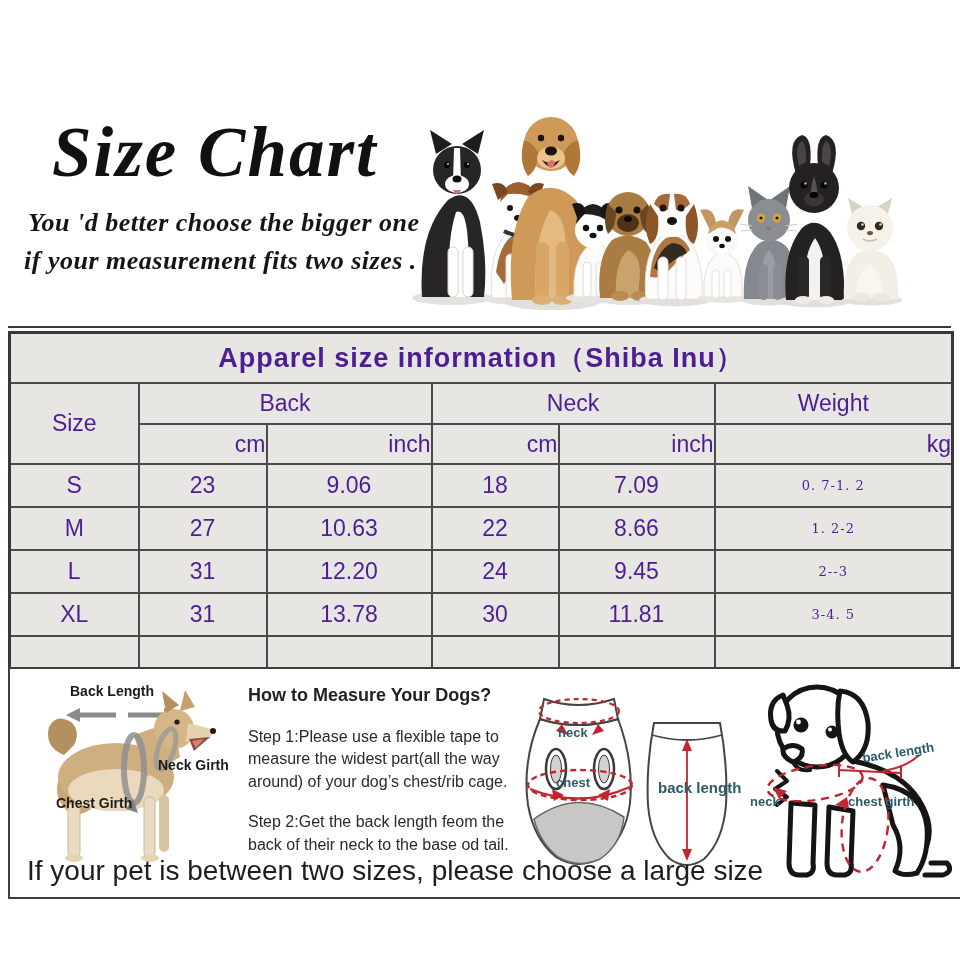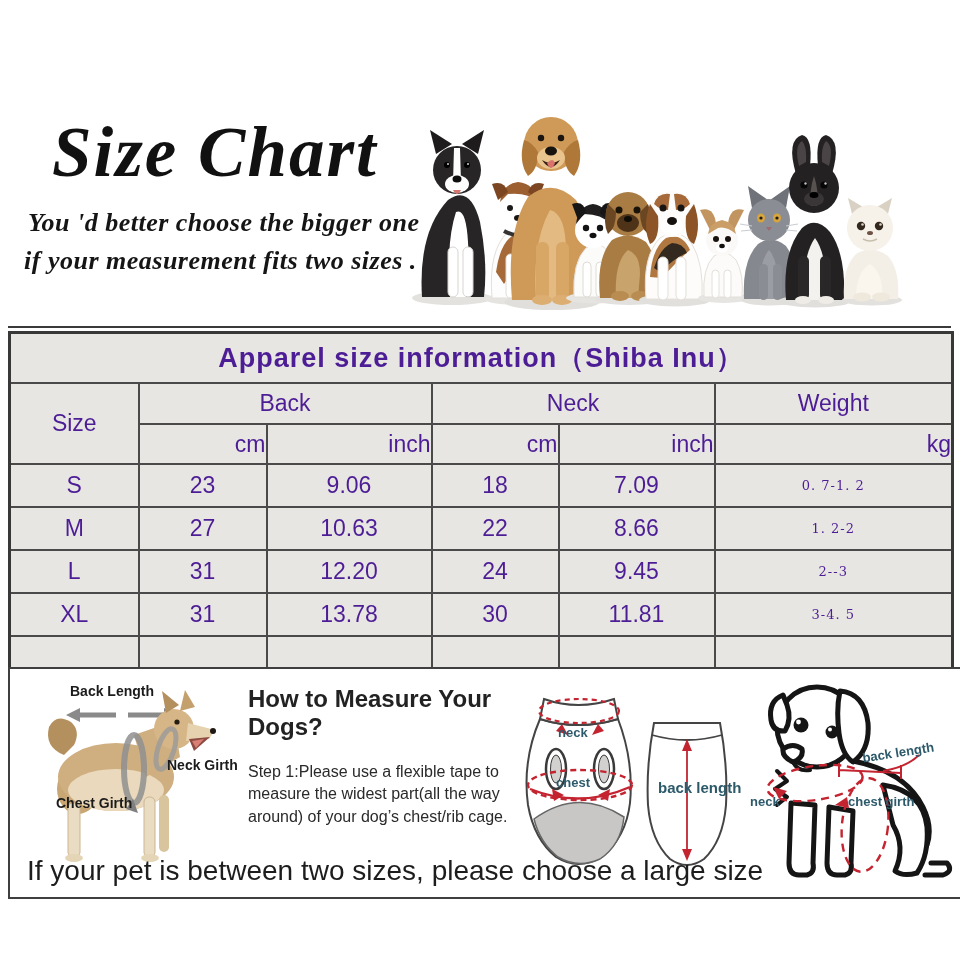--- a/index.html
+++ b/index.html
@@ -25,21 +25,21 @@
   .size-table .t-data{height:41px;}
   .size-table .t-empty{height:40px;}
   .size-table .wcell{font-family:"DejaVu Serif",serif;font-size:13px;letter-spacing:1px;}
   
   .bottom-box{position:absolute;left:8px;top:667px;width:939px;height:228px;
               border:2px solid #3f3f3f;background:#fff;padding-left:22px;}
   .fig{position:absolute;}
   .diagram-label{position:absolute;font-weight:bold;font-size:14px;color:#1b1b1b;white-space:nowrap;}
   .teal-label{position:absolute;font-weight:bold;font-size:13px;color:#2d5a6b;white-space:nowrap;}
   .guide-text{position:absolute;left:238px;top:16px;width:276px;}
-  .guide-heading{font-size:24px;font-weight:bold;color:#222;margin:0 0 20px 0;}
+  .guide-heading{font-size:18px;font-weight:bold;color:#222;margin:0 0 20px 0;}
   .guide-step{font-size:16px;line-height:1.4;color:#2a2a2a;margin:0 0 18px 0;}
   .footer-note{position:absolute;left:17px;top:186px;font-size:28px;color:#1d1d1d;white-space:nowrap;}
 </style>
 </head>
 <body>
 
 <div class="canvas">
 
   <div class="main-title">Size Chart</div>
   <div class="subtitle sub1">You 'd better choose the bigger one</div>
@@ -307,26 +307,27 @@
       <path d="M172,46 L199,53 L193,62 L170,64 Z" fill="#e6d2ae"></path>
       <path d="M173,62 L194,60 L178,74 Z" fill="#8c4a42"></path>
       <path d="M176,64 L188,62 L180,71 Z" fill="#d97f74"></path>
       <circle cx="161" cy="45" r="2.6" fill="#241c12"></circle>
       <circle cx="197" cy="54" r="3" fill="#1d1813"></circle>
       <ellipse cx="118" cy="92" rx="10" ry="34" fill="none" stroke="#8f8f8f" stroke-width="6" opacity="0.85"></ellipse>
       <polygon points="110,132 122,136 117,122" fill="#7f7f7f"></polygon>
       <ellipse cx="150" cy="72" rx="8" ry="21" fill="none" stroke="#9a9a9a" stroke-width="5" opacity="0.8" transform="rotate(18 150 72)"></ellipse>
     </svg>
     <span class="diagram-label" style="left:60px;top:14px;">Back Length</span>
-    <span class="diagram-label" style="left:157px;top:88px;">Neck Girth</span>
+    <span class="diagram-label" style="left:148px;top:88px;">Neck Girth</span>
     <span class="diagram-label" style="left:46px;top:126px;">Chest Girth</span>
 
     <div class="guide-text">
       <p class="guide-heading">How to Measure Your Dogs?</p>
       <p class="guide-step">Step 1:Please use a flexible tape to measure the widest part(all the way around) of your dog’s chest/rib cage.</p>
+      <p class="guide-step">Step 2:Get the back length feom the back of their neck to the base od tail.</p>
     </div>
 
     <svg class="fig" style="left:502px;top:8px;" width="240" height="200" viewBox="0 0 240 200">
       <path d="M28,42 Q10,84 16,128 Q22,162 44,180 Q66,194 90,180 Q114,160 118,126 Q122,84 106,42 Q66,54 28,42 Z" fill="#fff" stroke="#444" stroke-width="2"></path>
       <path d="M32,22 Q66,34 102,22 L106,42 Q66,54 28,42 Z" fill="#fff" stroke="#444" stroke-width="2"></path>
       <path d="M22,142 Q66,110 112,140 Q109,168 88,182 Q66,192 46,180 Q28,166 22,142 Z" fill="#c8c7c5" stroke="#666" stroke-width="1.5"></path>
       <ellipse cx="44" cy="92" rx="10" ry="20" fill="#fff" stroke="#3a3a3a" stroke-width="2.5"></ellipse>
       <ellipse cx="44" cy="92" rx="5.5" ry="14" fill="#d2d1cf" stroke="#3a3a3a" stroke-width="1"></ellipse>
       <ellipse cx="92" cy="92" rx="10" ry="20" fill="#fff" stroke="#3a3a3a" stroke-width="2.5"></ellipse>
       <ellipse cx="92" cy="92" rx="5.5" ry="14" fill="#d2d1cf" stroke="#3a3a3a" stroke-width="1"></ellipse>

